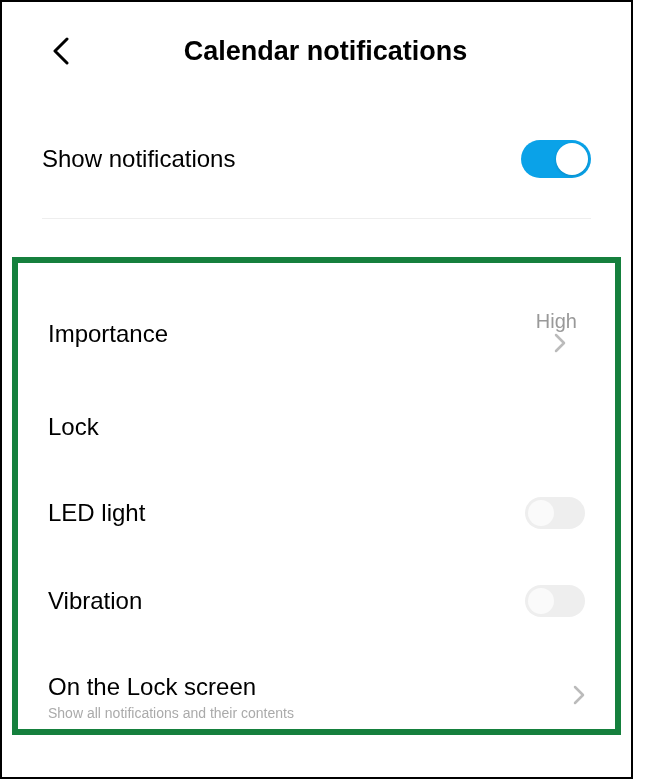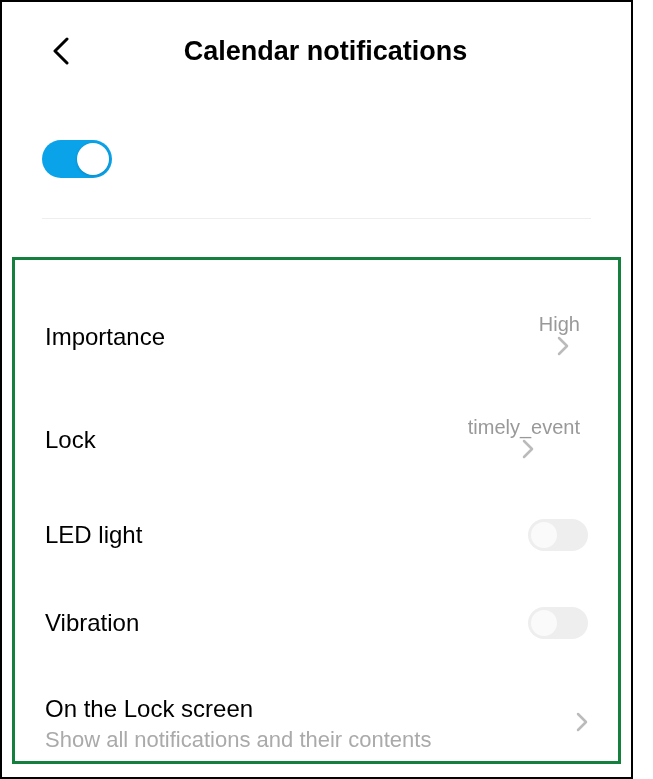--- a/index.html
+++ b/index.html
@@ -6,28 +6,28 @@
   html, body { width: 653px; height: 779px; background: #fff; font-family: -apple-system, Helvetica, Arial, sans-serif; }
   .outer-border { width: 633px; height: 779px; border: 2px solid #000; position: relative; overflow: hidden; }
   .content { padding: 0; }
   .header { display: flex; align-items: center; padding: 30px 40px 20px 40px; }
   .back-icon { width: 38px; height: 38px; display: flex; align-items: center; justify-content: center; cursor: pointer; }
   .back-icon svg { width: 18px; height: 28px; }
   .title { flex: 1; text-align: center; font-size: 27px; font-weight: 700; color: #000; margin-left: -20px; }
   .row { display: flex; align-items: center; justify-content: space-between; padding: 0 40px; }
   .show-notif-row { margin-top: 50px; margin-bottom: 40px; }
   .label { font-size: 24px; color: #000; }
-  .sublabel { font-size: 22px; color: #aaa; margin-top: 4px; }
+  .sublabel { font-size: 14px; color: #aaa; margin-top: 4px; }
   .value { font-size: 20px; color: #999; margin-right: 8px; }
   .toggle { width: 70px; height: 38px; border-radius: 19px; position: relative; cursor: pointer; }
   .toggle .knob { width: 32px; height: 32px; border-radius: 50%; background: #fff; position: absolute; top: 3px; box-shadow: 0 1px 3px rgba(0,0,0,0.15); }
   .toggle.on { background: #0aa2e8; }
   .toggle.on .knob { right: 3px; }
   .divider { height: 1px; background: #eee; margin: 0 40px; }
-  .highlight-box { border: 3px solid #15803d; margin: 38px 10px 0 10px; padding: 25px 0 0 0; }
+  .highlight-box { border: 6px solid #15803d; margin: 38px 10px 0 10px; padding: 19px 0 0 0; }
   .setting-row { display: flex; align-items: center; justify-content: space-between; padding: 28px 30px; cursor: pointer; }
   .setting-left { display: flex; flex-direction: column; }
   .setting-right { display: flex; align-items: center; flex-direction: column; }
   .chevron svg { width: 12px; height: 20px; }
   .toggle-small { width: 60px; height: 32px; border-radius: 16px; position: relative; cursor: pointer; }
   .toggle-small.off { background: #eee; }
   .toggle-small .knob { width: 26px; height: 26px; border-radius: 50%; background: #fafafa; position: absolute; top: 3px; left: 3px; }
   .lockscreen-row { padding-bottom: 8px; }
 </style>
 </head>
@@ -39,20 +39,21 @@
     <div class="header">
       <div class="back-icon">
         <svg viewBox="0 0 18 28">
           <polyline points="15,2 3,14 15,26" fill="none" stroke="#000" stroke-width="3" stroke-linecap="round" stroke-linejoin="round"></polyline>
         </svg>
       </div>
       <div class="title">Calendar notifications</div>
     </div>
 
     <div class="row show-notif-row">
+      <div class="label">Show notifications</div>
       <div class="toggle on">
         <div class="knob"></div>
       </div>
     </div>
 
     <div class="divider"></div>
 
     <div class="highlight-box">
 
       <div class="setting-row">
@@ -65,28 +66,20 @@
             <svg viewBox="0 0 12 20">
                 <polyline points="2,2 10,10 2,18" fill="none" stroke="#bbb" stroke-width="2.5" stroke-linecap="round" stroke-linejoin="round"></polyline>
               </svg>
           </span>
         </div>
       </div>
 
       <div class="setting-row">
         <div class="setting-left">
           <div class="label">Lock</div>
-        </div>
-        <div class="setting-right">
-          <span class="value">timely_event</span>
-          <span class="chevron">
-            <svg viewBox="0 0 12 20">
-                <polyline points="2,2 10,10 2,18" fill="none" stroke="#bbb" stroke-width="2.5" stroke-linecap="round" stroke-linejoin="round"></polyline>
-              </svg>
-          </span>
         </div>
       </div>
 
       <div class="setting-row">
         <div class="setting-left">
           <div class="label">LED light</div>
         </div>
         <div class="setting-right">
           <div class="toggle-small off">
             <div class="knob"></div>

